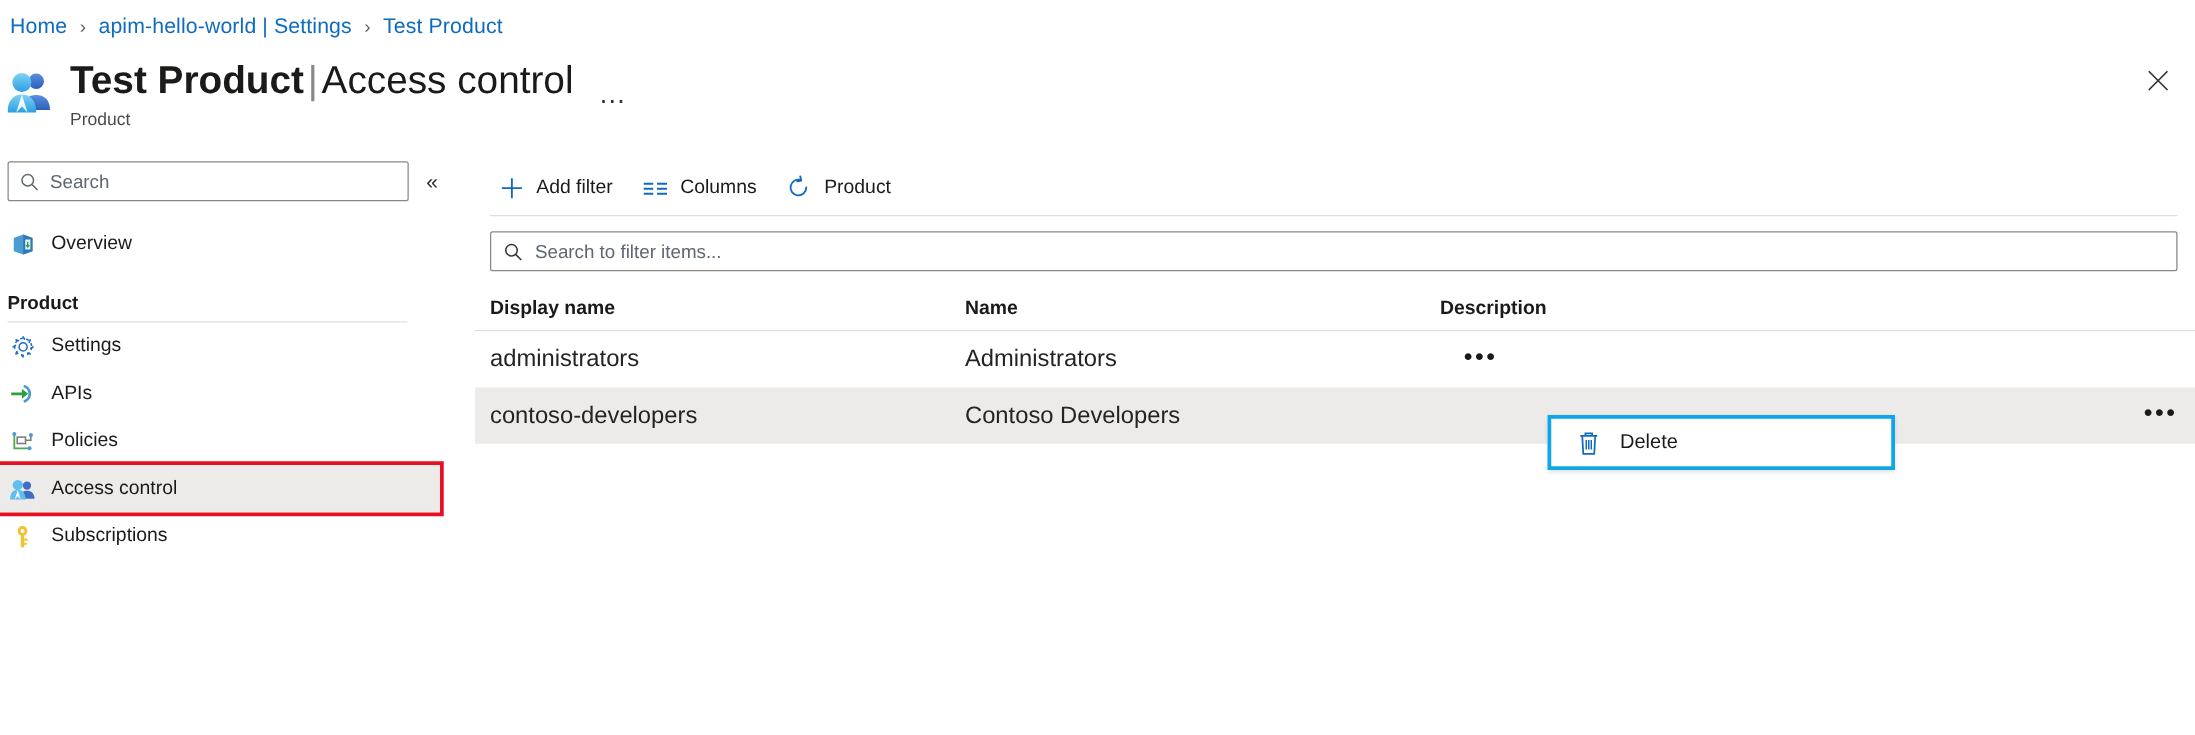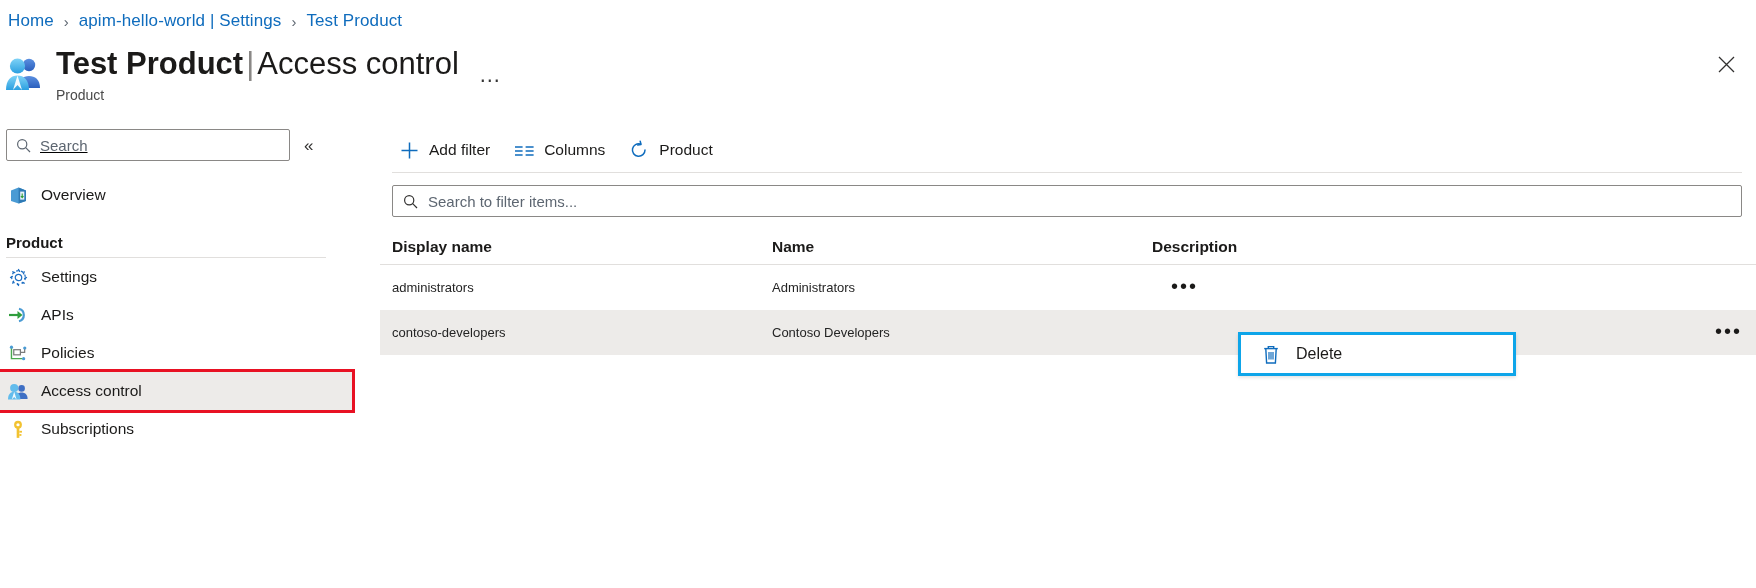--- a/index.html
+++ b/index.html
@@ -96,26 +96,25 @@
     width: 358px; bottom: 0;
     background: #fff;
   }
   .search-row {
     display: flex; align-items: center;
     padding: 0 0 0 6px;
     height: 34px;
   }
   .search-box {
     position: relative;
-    width: 284px; height: 32px;
+    width: 321px; height: 32px;
     border: 1px solid #8a8886;
     border-radius: 2px;
     display: flex; align-items: center;
     background: #fff;
-    text-decoration: underline;
   }
   .search-box .mag {
     margin-left: 9px;
     margin-right: 7px;
     color: #5d6671;
     display: flex;
   }
   .search-box input {
     border: none; outline: none;
     font-size: 15px;
@@ -249,21 +248,21 @@
 
   .grid-row {
     display: flex; align-items: center;
     height: 45px;
     padding: 0 14px 0 12px;
     position: relative;
     cursor: default;
   }
   .grid-row.alt { background: #edebe9; }
   .grid-row .td {
-    font-size: 13px;
+    font-size: 19px;
     color: #242424;
     white-space: nowrap;
     overflow: hidden;
     text-overflow: ellipsis;
     padding-right: 12px;
   }
   .row-menu {
     width: 46px; flex: none;
     display: flex; align-items: center; justify-content: flex-end;
     color: #1b1a19;

